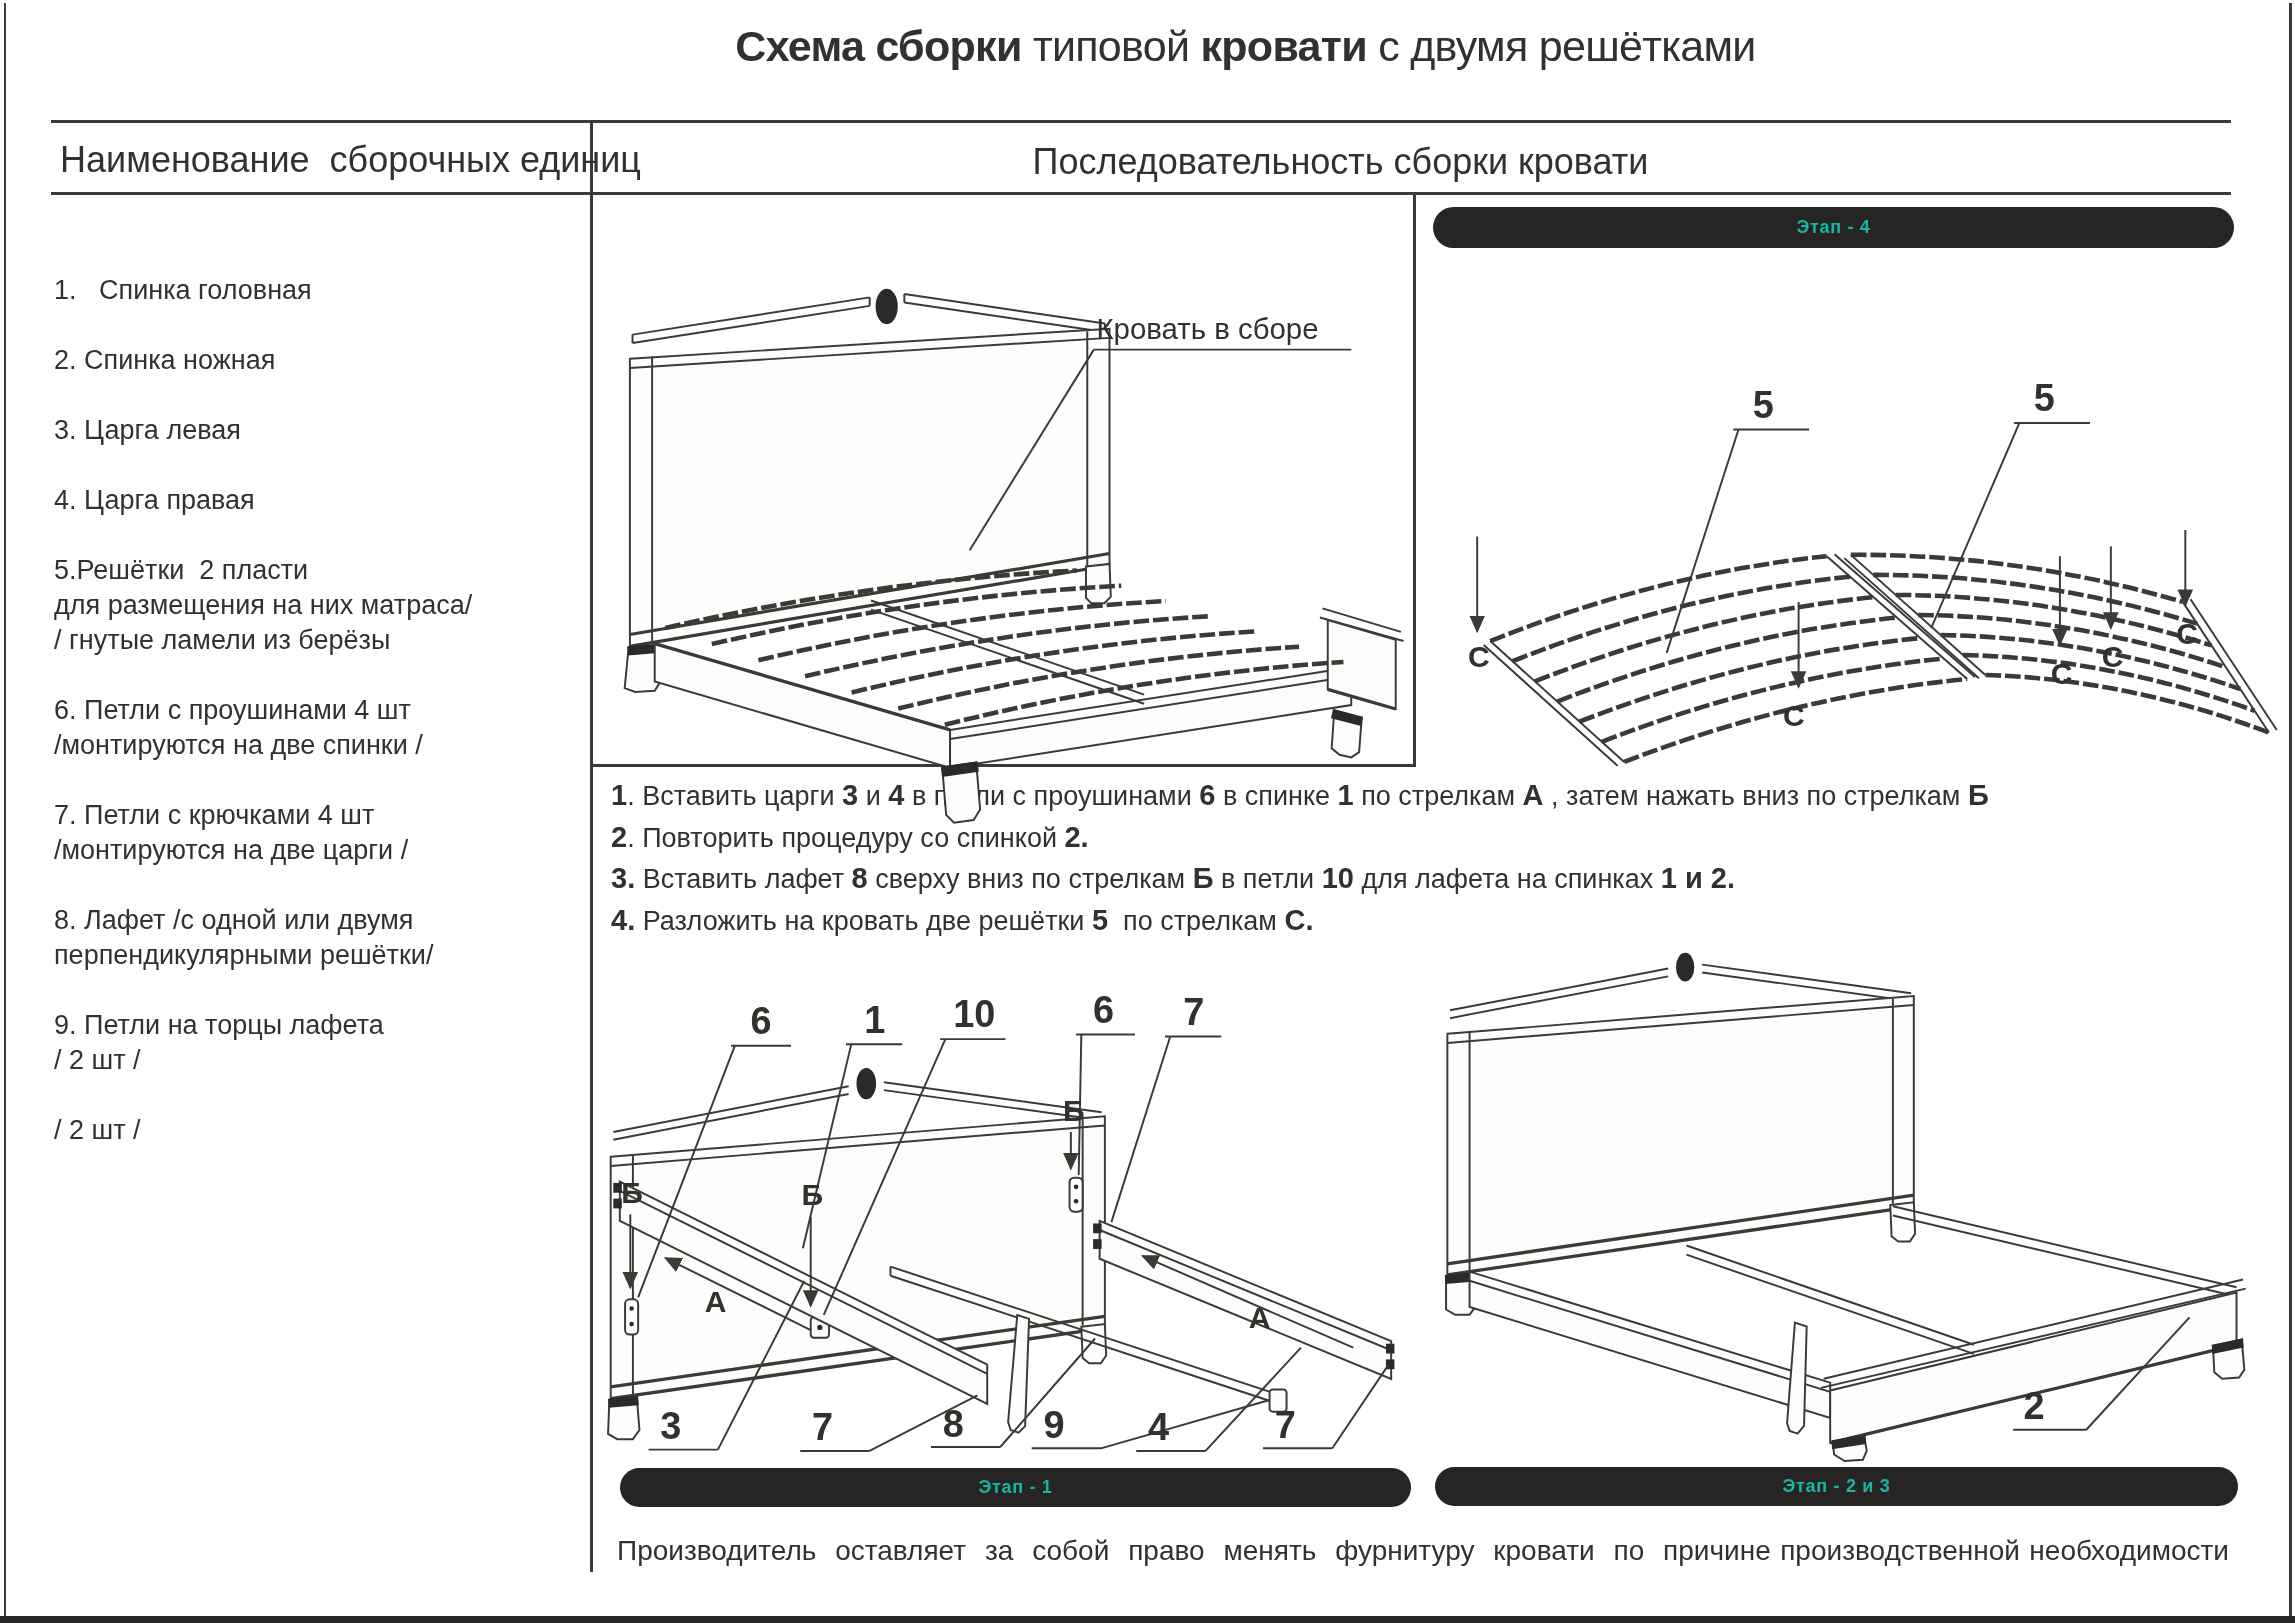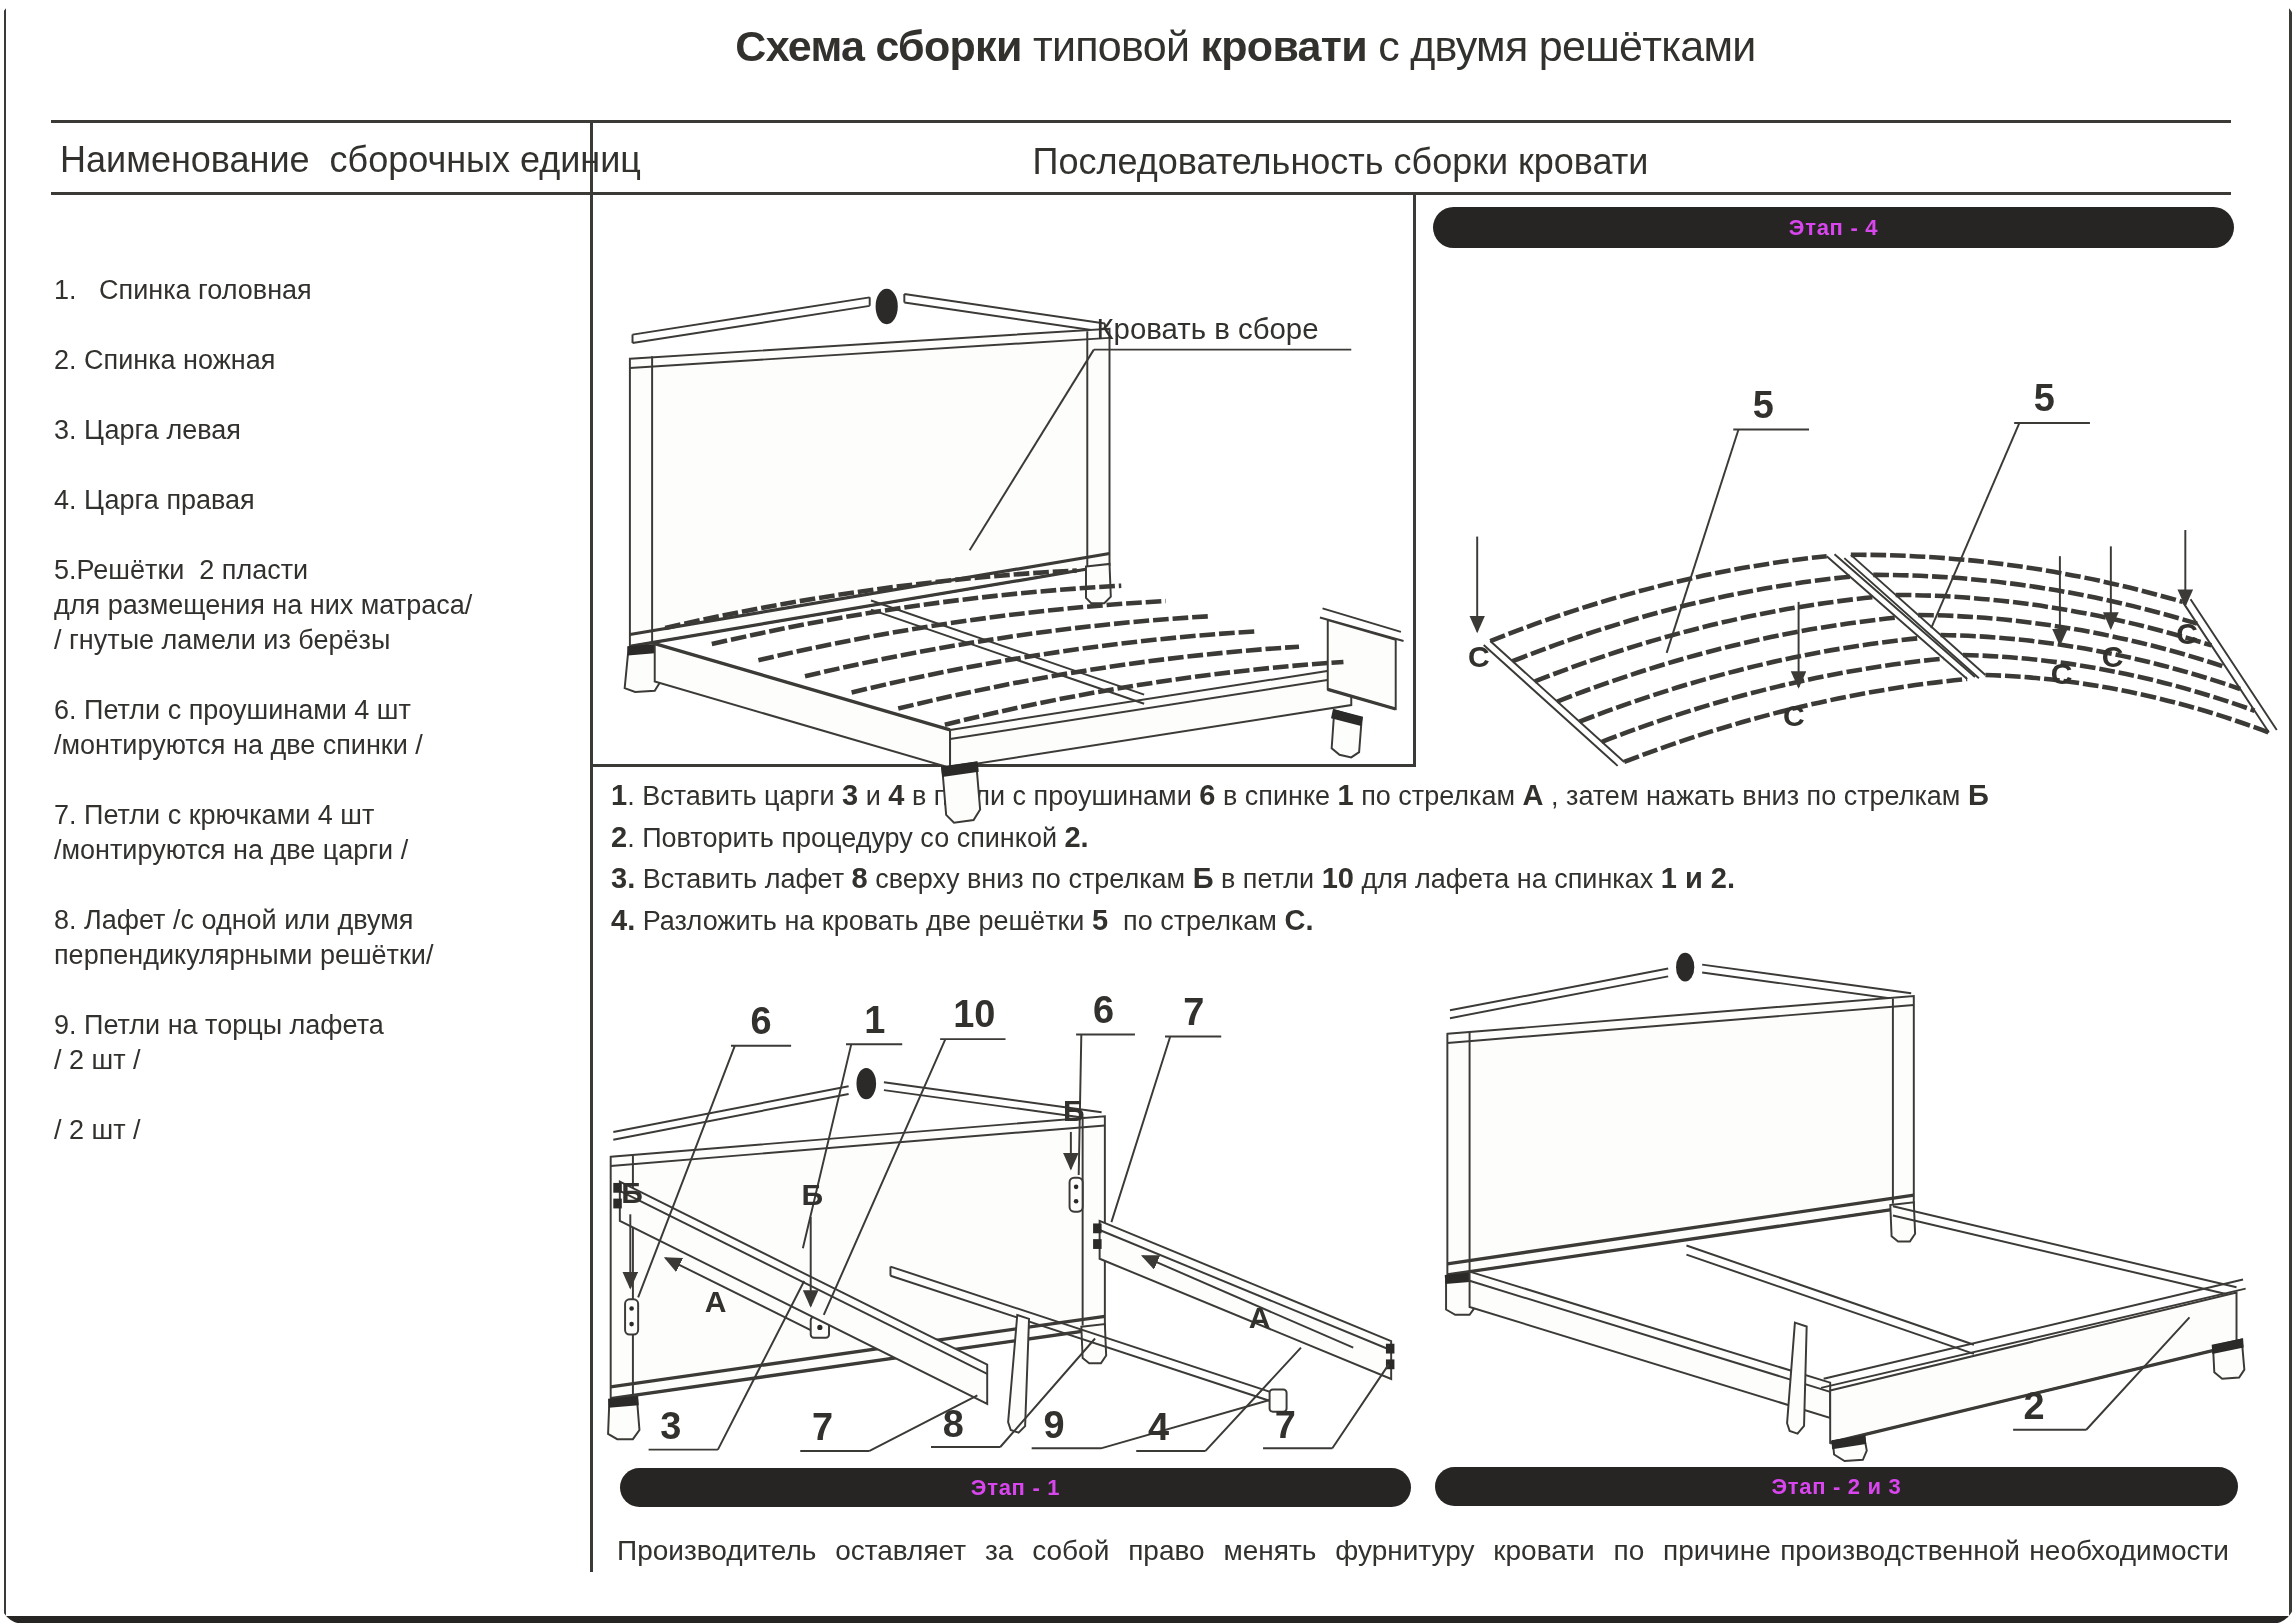--- a/index.html
+++ b/index.html
@@ -1,20 +1,20 @@
 <!DOCTYPE html>
 <html style="font-size:10.5px"><head>
 <meta charset="utf-8">
 <style>
   html,body{margin:0;padding:0;background:#ffffff;}
   #page{position:relative;width:2295px;height:1624px;background:#ffffff;overflow:hidden;
-        font-family:"Liberation Sans", sans-serif;color:#33312e;border-radius:24px;}
+        font-family:"Liberation Sans", sans-serif;color:#33312e;}
   .hl,.vl{position:absolute;background:#3c3a37;}
   .banner{position:absolute;background:#272523;border-radius:22px;display:flex;align-items:center;justify-content:center;}
-  .banner span{color:#d946ef;font-size:22px;font-weight:bold;letter-spacing:0.7px;}
+  .banner span{color:#14b8a6;font-size:18px;font-weight:bold;letter-spacing:0.7px;}
   #title{position:absolute;left:196px;right:0;top:22px;text-align:center;font-size:43px;letter-spacing:-0.7px;white-space:pre;}
   #title .b{font-weight:bold;}
   .hdr{position:absolute;font-size:36px;white-space:pre-wrap;}
   #parts{position:absolute;left:54px;top:273px;width:529px;font-size:27px;}
   .part-item{margin-bottom:35px;}
   .part-line{line-height:35px;white-space:pre-wrap;}
   #instructions{position:absolute;left:611px;top:782px;width:1647px;font-size:27px;}
   .ins-line{margin-bottom:13.7px;line-height:27px;white-space:pre-wrap;}
   .ins-line .b{font-weight:bold;font-size:29px;}
   #footer{position:absolute;left:617px;top:1535px;width:1612px;font-size:28px;

